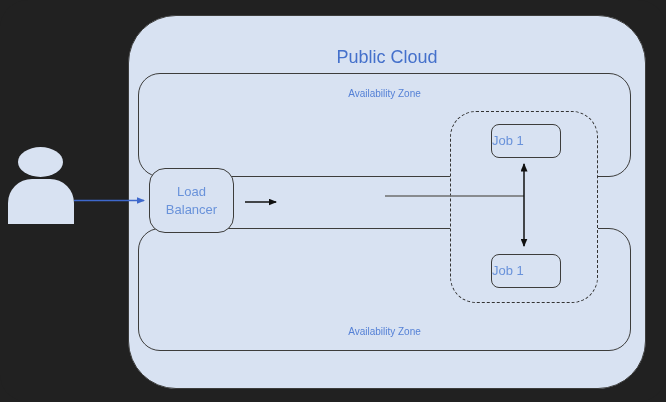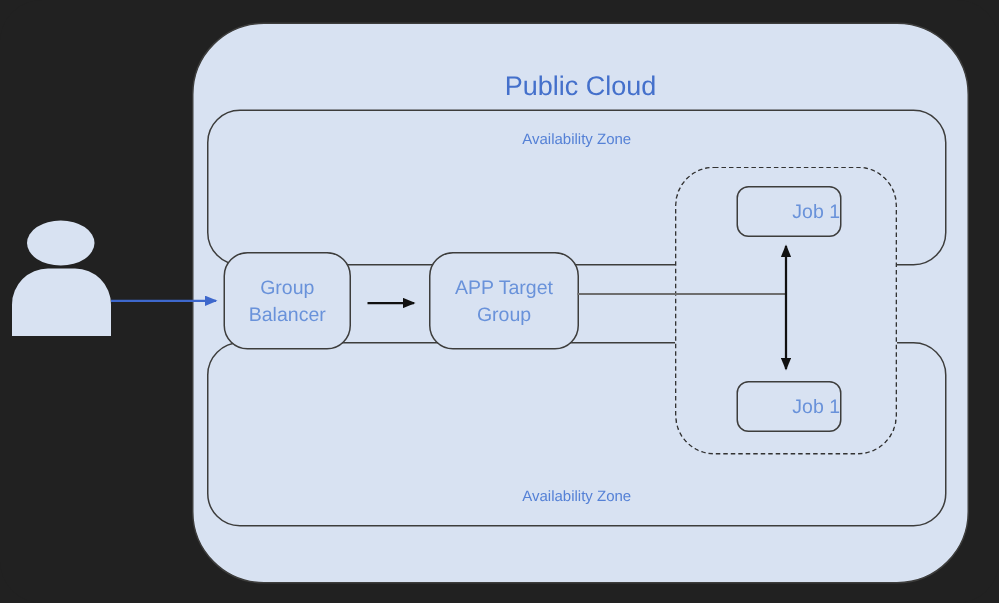--- a/index.html
+++ b/index.html
@@ -45,21 +45,21 @@
   }
   .zone-top{top:57px;height:104px;}
   .zone-bottom{top:212px;height:123px;}
   .zone-label{
     position:absolute;left:0;width:100%;text-align:center;
     font-size:10px;color:var(--zone-text);
   }
   .zone-label-top{top:14px;}
   .zone-label-bottom{bottom:13px;}
   .node{
-    position:absolute;display:flex;align-items:center;justify-content:flex-end;
+    position:absolute;display:flex;align-items:center;justify-content:flex-start;
     background:var(--fill);border:1.5px solid var(--border);
     text-align:center;color:var(--node-text);
     font-size:13px;line-height:18px;
   }
   .node-lb{left:20px;top:152px;width:85px;height:65px;border-radius:16px;padding:0 4px;}
   .node-atg{left:157px;top:152px;width:100px;height:65px;border-radius:16px;padding:0 5px;}
   .node-job{width:70px;height:34px;border-radius:8px;}
   .node-job-top{left:362px;top:108px;}
   .node-job-bottom{left:362px;top:238px;}
   .dashed-group{
@@ -85,26 +85,23 @@
       <div class="zone-label zone-label-top">Availability Zone</div>
     </div>
 
     <div class="zone zone-bottom">
       <div class="zone-label zone-label-bottom">Availability Zone</div>
     </div>
 
     <div class="dashed-group"></div>
 
     <div class="node node-lb">
-      <span>Group Balancer</span>
+      <span>Load Balancer</span>
     </div>
 
-    <div class="node node-atg">
-      <span>APP Target Group</span>
-    </div>
 
     <div class="node node-job node-job-top">
       <span>Job 1</span>
     </div>
 
     <div class="node node-job node-job-bottom">
       <span>Job 1</span>
     </div>
   </div>
 

